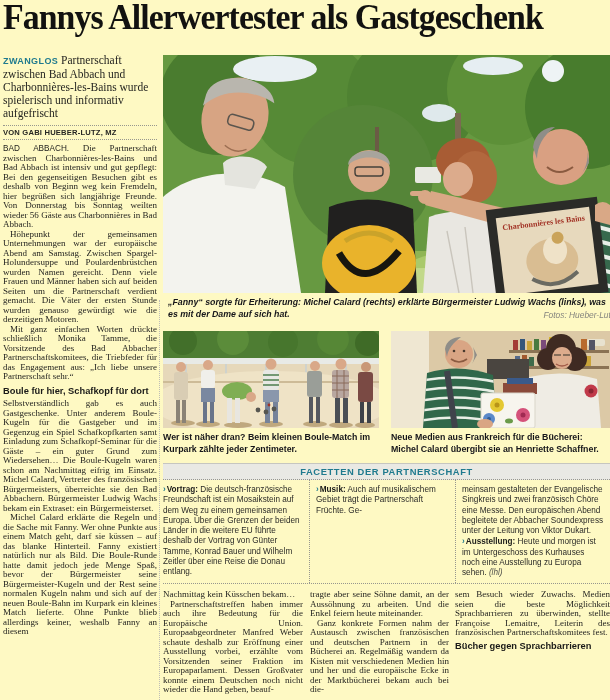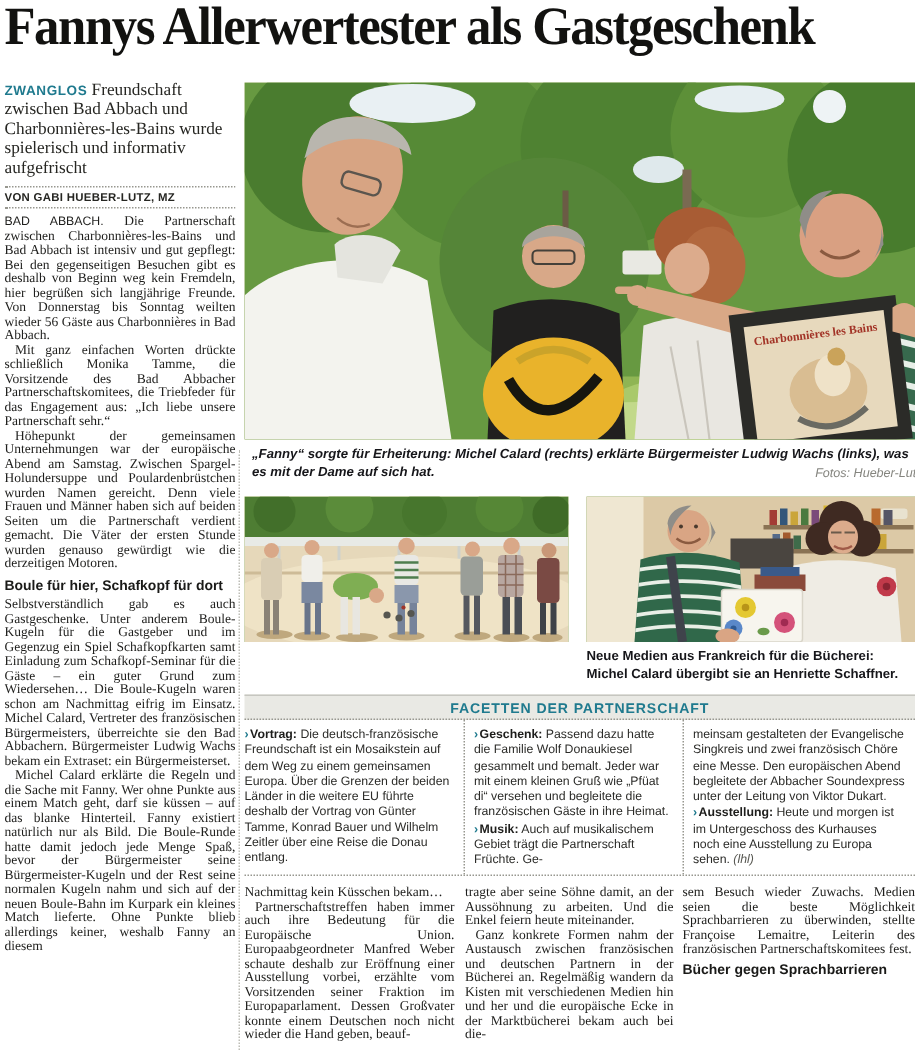--- a/index.html
+++ b/index.html
@@ -1,18 +1,18 @@
 <!DOCTYPE html>
 <html lang="de"><head>
 <meta charset="utf-8">
 <style>
   html,body { margin:0; padding:0; background:#e9e9e6; }
   .page {
     position:relative; width:610px; height:700px; margin:0 auto;
-    background:#ffffff; overflow:hidden; color:#1e1e1c;
+    background:#fef9c3; overflow:hidden; color:#1e1e1c;
     font-family:"Liberation Serif", serif;
   }
   
   .headline {
     position:absolute; left:3px; top:-6px; margin:0; width:640px;
     font-family:"Liberation Serif", serif; font-weight:700;
     font-size:36px; line-height:46px; letter-spacing:-1px;
     color:#121210; transform:scaleX(.94); transform-origin:left top;
     white-space:nowrap;
   }
@@ -90,26 +90,26 @@
   .v-rule { position:absolute; left:159px; top:300px; height:400px; width:0; border-left:1px dotted #bdbdb6; }
 </style>
 </head>
 <body>
 
 <div class="page">
 
   <h1 class="headline">Fannys Allerwertester als Gastgeschenk</h1>
 
   <div class="left-col">
-    <p class="kicker"><span class="kicker-tag">ZWANGLOS</span> <span>Freundschaft zwischen Bad Abbach und Charbonnières-les-Bains wurde spielerisch und informativ aufgefrischt</span></p>
+    <p class="kicker"><span class="kicker-tag">ZWANGLOS</span> <span>Partnerschaft zwischen Bad Abbach und Charbonnières-les-Bains wurde spielerisch und informativ aufgefrischt</span></p>
     <div class="byline-box">VON GABI HUEBER-LUTZ, MZ</div>
     <div class="body-text">
       <p><b class="lead-loc">BAD ABBACH.</b> <span>Die Partnerschaft zwischen Charbonnières-les-Bains und Bad Abbach ist intensiv und gut gepflegt: Bei den gegenseitigen Besuchen gibt es deshalb von Beginn weg kein Fremdeln, hier begrüßen sich langjährige Freunde. Von Donnerstag bis Sonntag weilten wieder 56 Gäste aus Charbonnières in Bad Abbach.</span></p>
+      <p class="ind">Höhepunkt der gemeinsamen Unternehmungen war der europäische Abend am Samstag. Zwischen Spargel-Holundersuppe und Poulardenbrüstchen wurden Namen gereicht. Denn viele Frauen und Männer haben sich auf beiden Seiten um die Partnerschaft verdient gemacht. Die Väter der ersten Stunde wurden genauso gewürdigt wie die derzeitigen Motoren.</p>
       <p class="ind">Mit ganz einfachen Worten drückte schließlich Monika Tamme, die Vorsitzende des Bad Abbacher Partnerschaftskomitees, die Triebfeder für das Engagement aus: „Ich liebe unsere Partnerschaft sehr.“</p>
-      <p class="ind">Höhepunkt der gemeinsamen Unternehmungen war der europäische Abend am Samstag. Zwischen Spargel-Holundersuppe und Poulardenbrüstchen wurden Namen gereicht. Denn viele Frauen und Männer haben sich auf beiden Seiten um die Partnerschaft verdient gemacht. Die Väter der ersten Stunde wurden genauso gewürdigt wie die derzeitigen Motoren.</p>
       <h3 class="subhead">Boule für hier, Schafkopf für dort</h3>
       <p>Selbstverständlich gab es auch Gastgeschenke. Unter anderem Boule-Kugeln für die Gastgeber und im Gegenzug ein Spiel Schafkopfkarten samt Einladung zum Schafkopf-Seminar für die Gäste – ein guter Grund zum Wiedersehen… Die Boule-Kugeln waren schon am Nachmittag eifrig im Einsatz. Michel Calard, Vertreter des französischen Bürgermeisters, überreichte sie den Bad Abbachern. Bürgermeister Ludwig Wachs bekam ein Extraset: ein Bürgermeisterset.</p>
       <p class="ind">Michel Calard erklärte die Regeln und die Sache mit Fanny. Wer ohne Punkte aus einem Match geht, darf sie küssen – auf das blanke Hinterteil. Fanny existiert natürlich nur als Bild. Die Boule-Runde hatte damit jedoch jede Menge Spaß, bevor der Bürgermeister seine Bürgermeister-Kugeln und der Rest seine normalen Kugeln nahm und sich auf der neuen Boule-Bahn im Kurpark ein kleines Match lieferte. Ohne Punkte blieb allerdings keiner, weshalb Fanny an diesem</p>
     </div>
   </div>
 
   <div class="v-rule"></div>
 
   <figure class="photo main-photo" style="margin:0">
     <svg viewBox="0 0 447 238" preserveAspectRatio="none">
@@ -245,20 +245,21 @@
           <rect x="195" y="41" width="15" height="30" rx="3" fill="#7a4a44"></rect>
           <rect x="197" y="71" width="4" height="21" fill="#3e4248"></rect>
           <rect x="204" y="71" width="4" height="21" fill="#3e4248"></rect>
       </g>
       <circle cx="95" cy="79" r="2.4" fill="#565650"></circle>
         <circle cx="103" cy="81" r="2.4" fill="#565650"></circle>
         <circle cx="111" cy="78" r="2.4" fill="#565650"></circle>
         <circle cx="106" cy="74" r="1.4" fill="#a03428"></circle>
     </svg>
   </figure>
+  <p class="caption caption-boule">Wer ist näher dran? Beim kleinen Boule-Match im Kurpark zählte jeder Zentimeter.</p>
 
   <figure class="photo photo-library" style="margin:0">
     <svg viewBox="0 0 219 97" preserveAspectRatio="none">
       <rect width="219" height="97" fill="#dcc9a6"></rect>
       <rect width="38" height="97" fill="#efe7d2"></rect>
       <rect x="196" y="8" width="18" height="7" rx="2" fill="#e8e2cf"></rect>
       <rect x="118" y="19" width="100" height="3" fill="#8a7354"></rect>
         <rect x="118" y="35" width="100" height="3" fill="#8a7354"></rect>
       <g>
         <rect x="122" y="9" width="5" height="10" fill="#a33b35"></rect>
@@ -326,21 +327,20 @@
   </figure>
   <p class="caption caption-library">Neue Medien aus Frankreich für die Bücherei: Michel Calard übergibt sie an Henriette Schaffner.</p>
 
   <section class="facts-box">
     <div class="facts-title-band">FACETTEN DER PARTNERSCHAFT</div>
     <div class="facts-cols">
       <div class="facts-col c1">
         <p class="fact"><span class="bullet">›</span><b>Vortrag:</b> <span>Die deutsch-französische Freundschaft ist ein Mosaikstein auf dem Weg zu einem gemeinsamen Europa. Über die Grenzen der beiden Länder in die weitere EU führte deshalb der Vortrag von Günter Tamme, Konrad Bauer und Wilhelm Zeitler über eine Reise die Donau entlang.</span></p>
       </div>
       <div class="facts-col c2">
-        <p class="fact"><span class="bullet">›</span><b>Geschenk:</b> <span>Passend dazu hatte die Familie Wolf Donaukiesel gesammelt und bemalt. Jeder war mit einem kleinen Gruß wie „Pfüat di“ versehen und begleitete die französischen Gäste in ihre Heimat.</span></p>
         <p class="fact"><span class="bullet">›</span><b>Musik:</b> <span>Auch auf musikalischem Gebiet trägt die Partnerschaft Früchte. Ge-</span></p>
       </div>
       <div class="facts-col c3">
         <p class="fact">meinsam gestalteten der Evangelische Singkreis und zwei französisch Chöre eine Messe. Den europäischen Abend begleitete der Abbacher Soundexpress unter der Leitung von Viktor Dukart.</p>
         <p class="fact"><span class="bullet">›</span><b>Ausstellung:</b> <span>Heute und morgen ist im Untergeschoss des Kurhauses noch eine Ausstellung zu Europa sehen.</span> <i class="sign">(lhl)</i></p>
       </div>
     </div>
   </section>
 
   <div class="bottom-cols">

